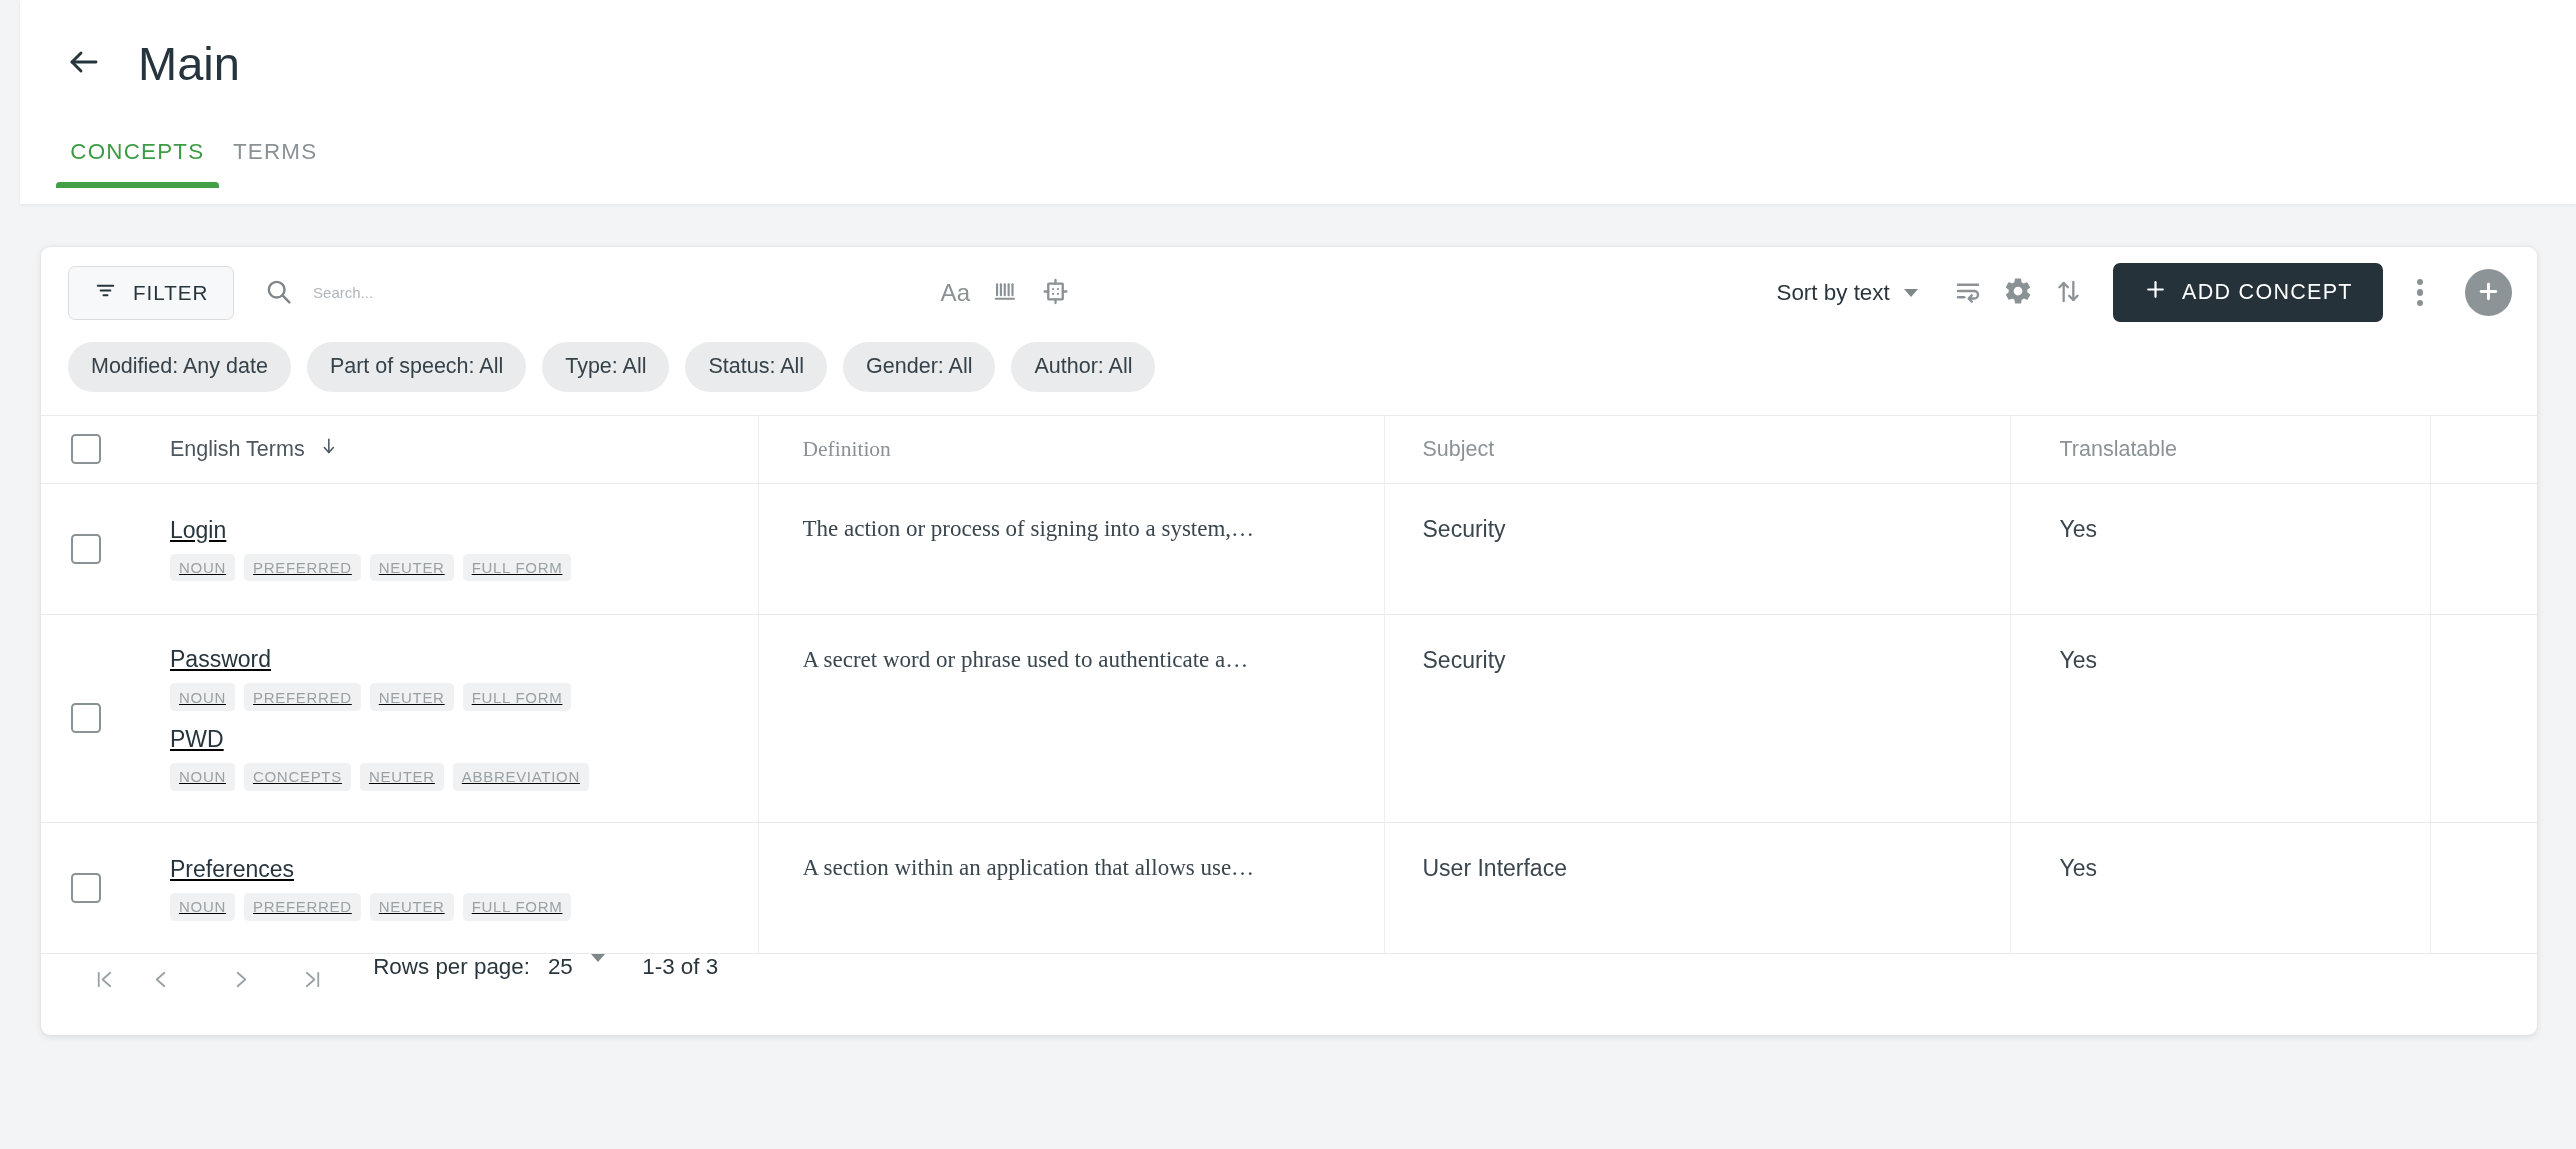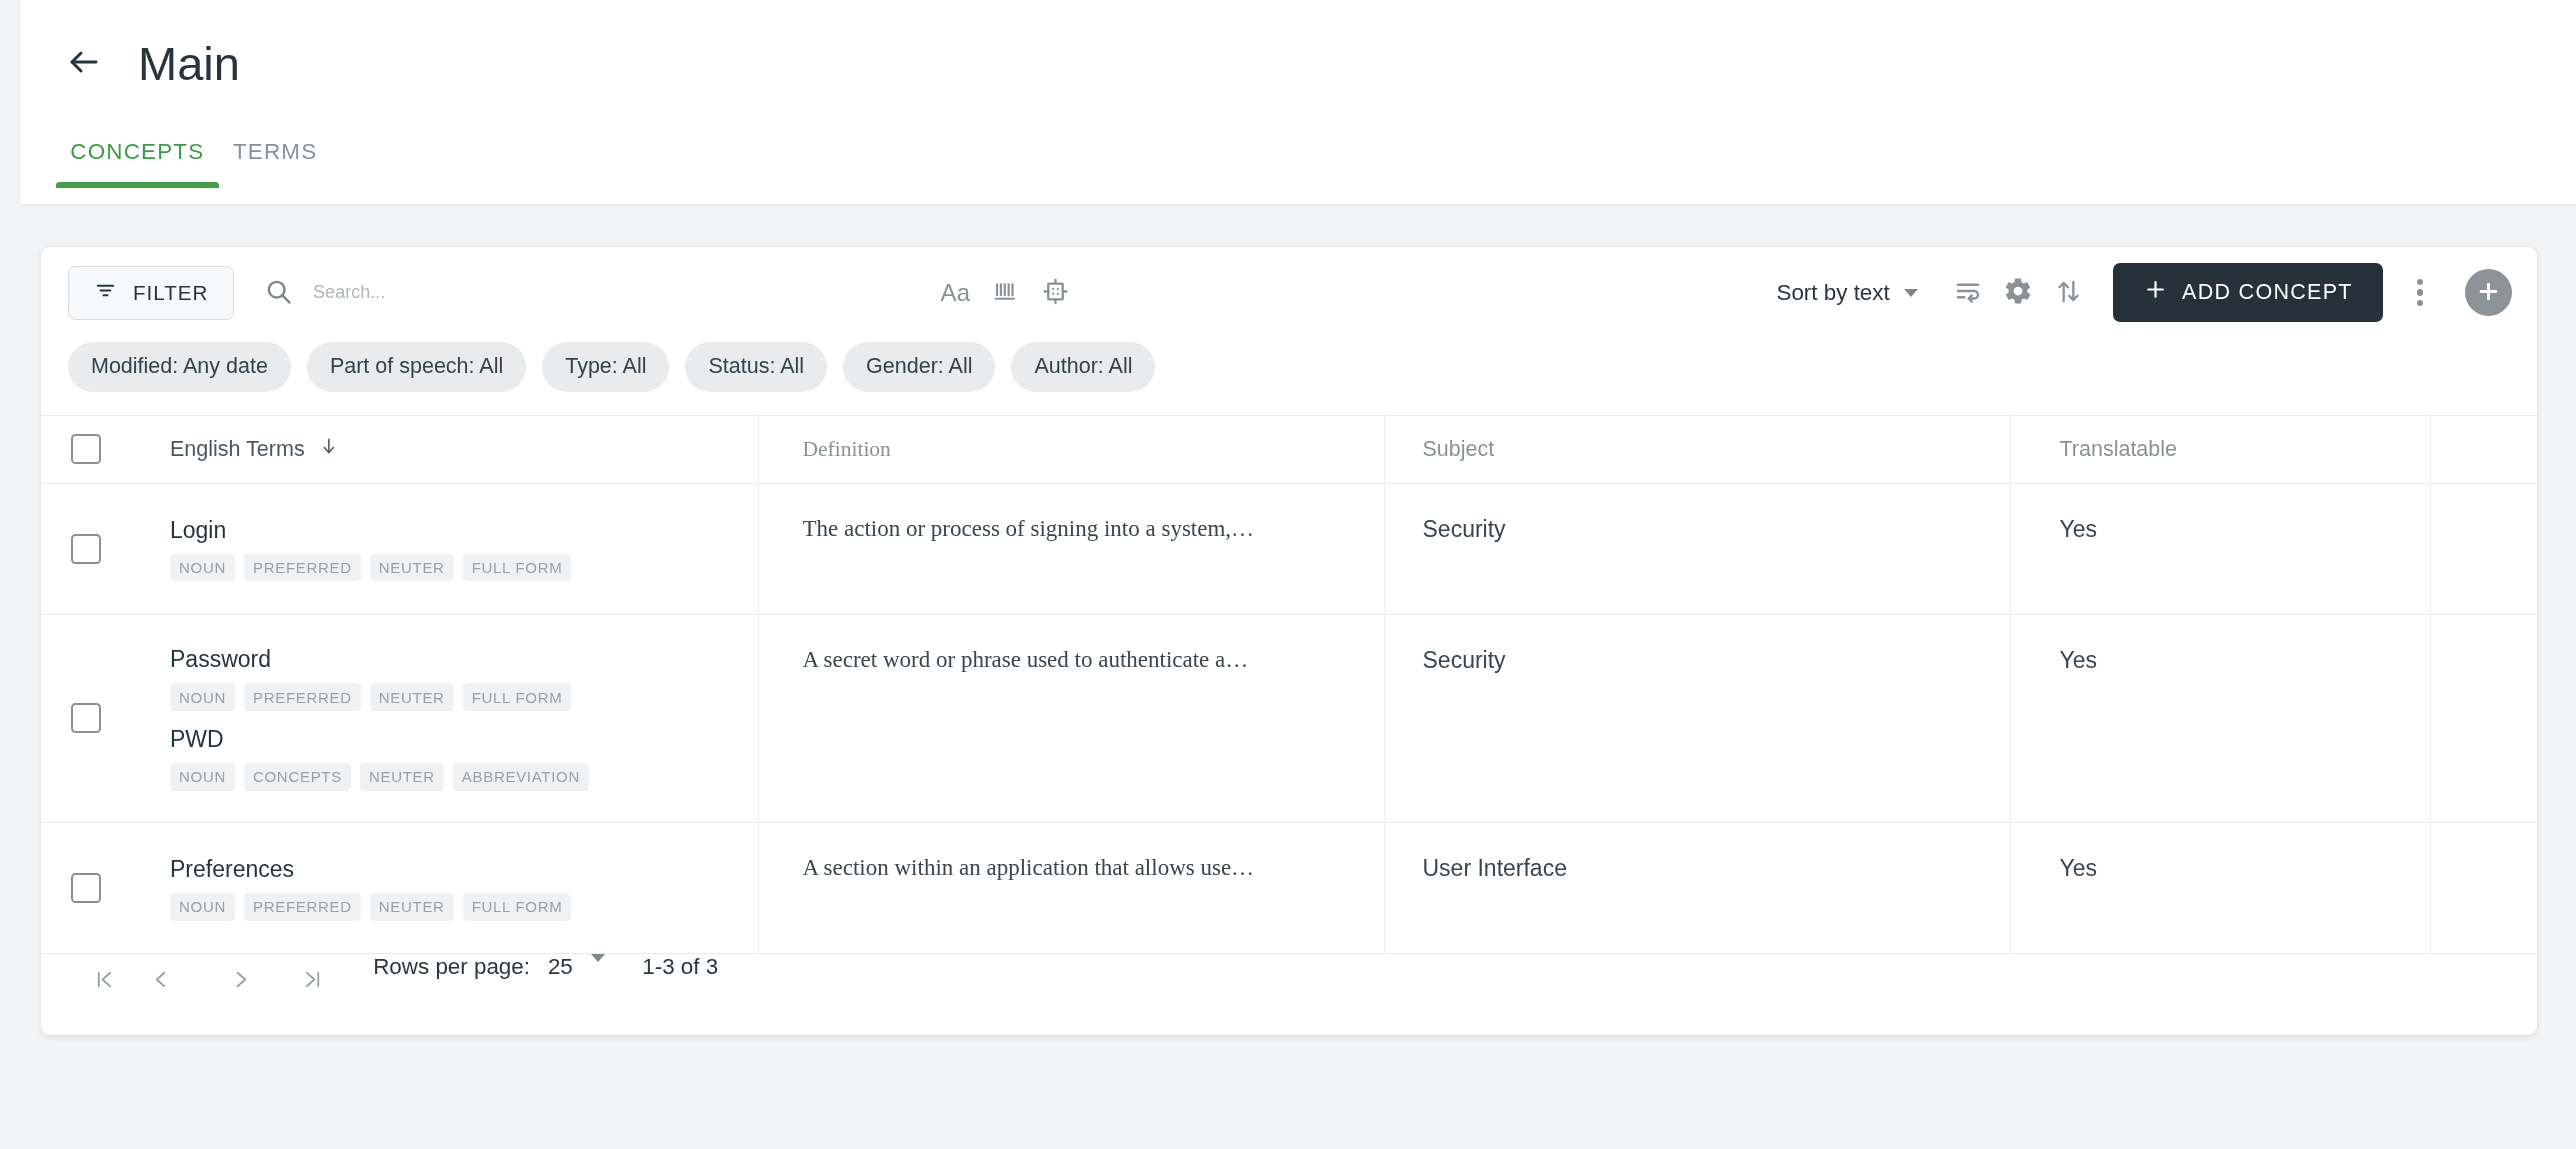--- a/index.html
+++ b/index.html
@@ -110,21 +110,21 @@
     display: flex;
     align-items: center;
     flex: 1;
     margin-left: 30px;
     gap: 19.7px;
     height: 54px;
   }
   .search-input {
     border: none;
     outline: none;
-    font-size: 18px;
+    font-size: 15px;
     color: #26343d;
     font-family: "Liberation Sans", sans-serif;
     background: transparent;
     flex: 1;
     height: 100%;
   }
   .search-input::placeholder { color: #b0b6ba; }
   .tool-icon {
     width: 50px;
     height: 50px;
@@ -286,21 +286,21 @@
     font-size: 23px;
     color: #3a464e;
     white-space: nowrap;
     overflow: hidden;
     text-overflow: ellipsis;
   }
 
   .r1 td { height: 131px; }
   .r2 td { height: 208px; }
   .r3 td { height: 131px; }
-  .r1 td.c-term, .r2 td.c-term, .r3 td.c-term { vertical-align: middle; }
+  .r1 td.c-term, .r2 td.c-term, .r3 td.c-term { vertical-align: middle; text-decoration: underline; }
   .r1 td.c-def, .r1 td.c-subj, .r1 td.c-trans,
   .r2 td.c-def, .r2 td.c-subj, .r2 td.c-trans,
   .r3 td.c-def, .r3 td.c-subj, .r3 td.c-trans { vertical-align: top; padding-top: 32px; }
 
   
   .footer {
     display: flex;
     align-items: flex-start;
     height: 82px;
     border-top: 0.9px solid #e8eaeb;

